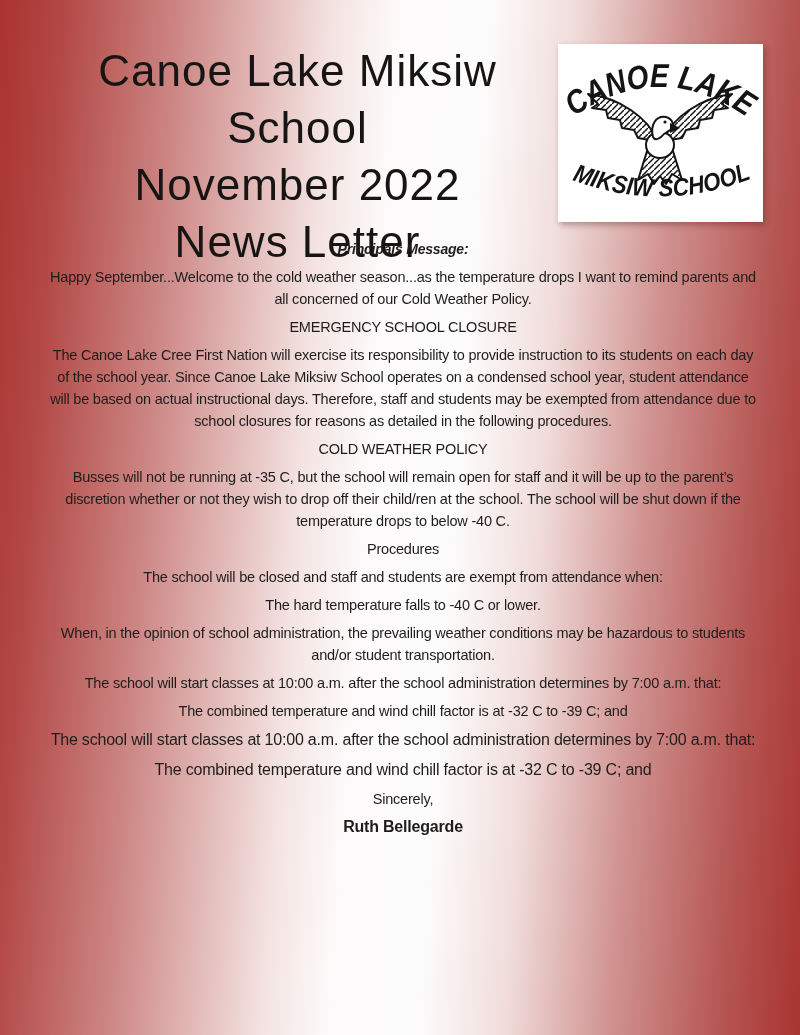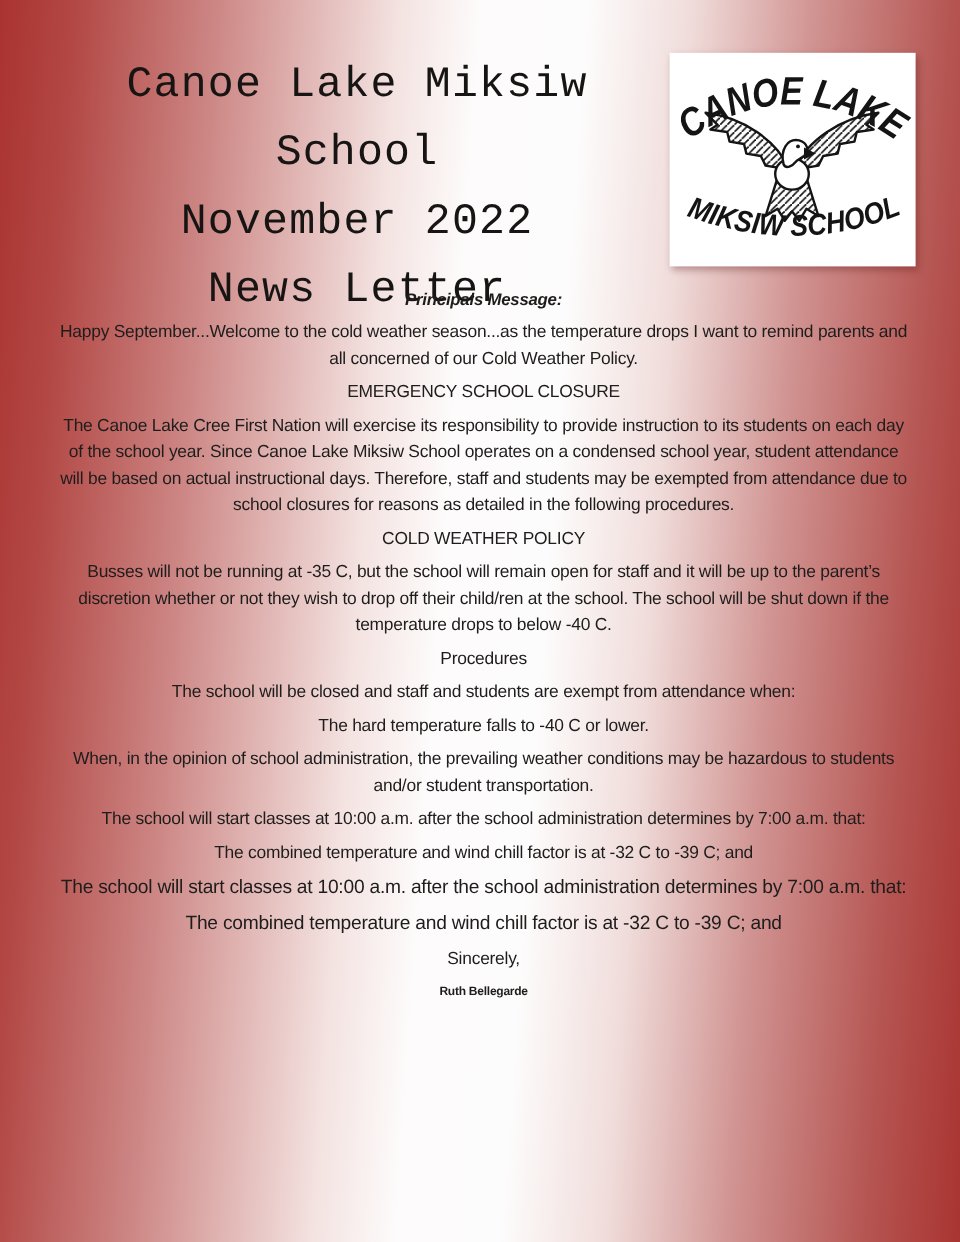--- a/index.html
+++ b/index.html
@@ -10,42 +10,42 @@
     background:linear-gradient(94deg,
       #aa3330 0%, #b24744 7%, #cd8886 21%,
       #f3e2e0 38%, #fdfbfb 46%, #fdfcfc 56%,
       #f0dddb 66%, #d09391 78%, #b55552 91%, #a93431 100%);
     font-family:"Liberation Sans", sans-serif;
     color:#1e1d1c;
   }
   .title-block{
     position:absolute; left:40px; top:42px; width:515px;
     text-align:center;
-    font-family:Liberation Mono, monospace;
-    font-size:36px; line-height:57px;
+    font-family:Liberation Sans, sans-serif;
+    font-size:44px; line-height:57px;
     color:#171513;
     letter-spacing:1px;
   }
   .logo-box{
     position:absolute; left:558px; top:44px; width:205px; height:178px;
     background:#ffffff;
     box-shadow:2px 3px 6px rgba(80,15,15,.35);
   }
   .logo-box svg{display:block;width:100%;height:100%;}
   .body-text{
     position:absolute; left:48px; top:238px; width:710px;
     letter-spacing:-0.2px;
     text-align:center;
   }
   .blk{margin:0 0 6px 0;}
   .body-sm{font-size:14.5px; line-height:22px;}
   .body-lg{font-size:16px;  line-height:24px;}
   .h-bold{font-size:14.5px; line-height:22px; font-weight:400;}
   .h-italic{font-size:14px; line-height:22px; font-weight:700; font-style:italic;}
-  .sig{font-size:10px; line-height:22px; font-weight:700;}
+  .sig{font-size:16px; line-height:22px; font-weight:700;}
 </style>
 </head>
 <body>
 
 <div class="page">
 
   <div class="title-block">
     <div>Canoe Lake Miksiw School</div>
     <div>November 2022</div>
     <div>News Letter</div>

